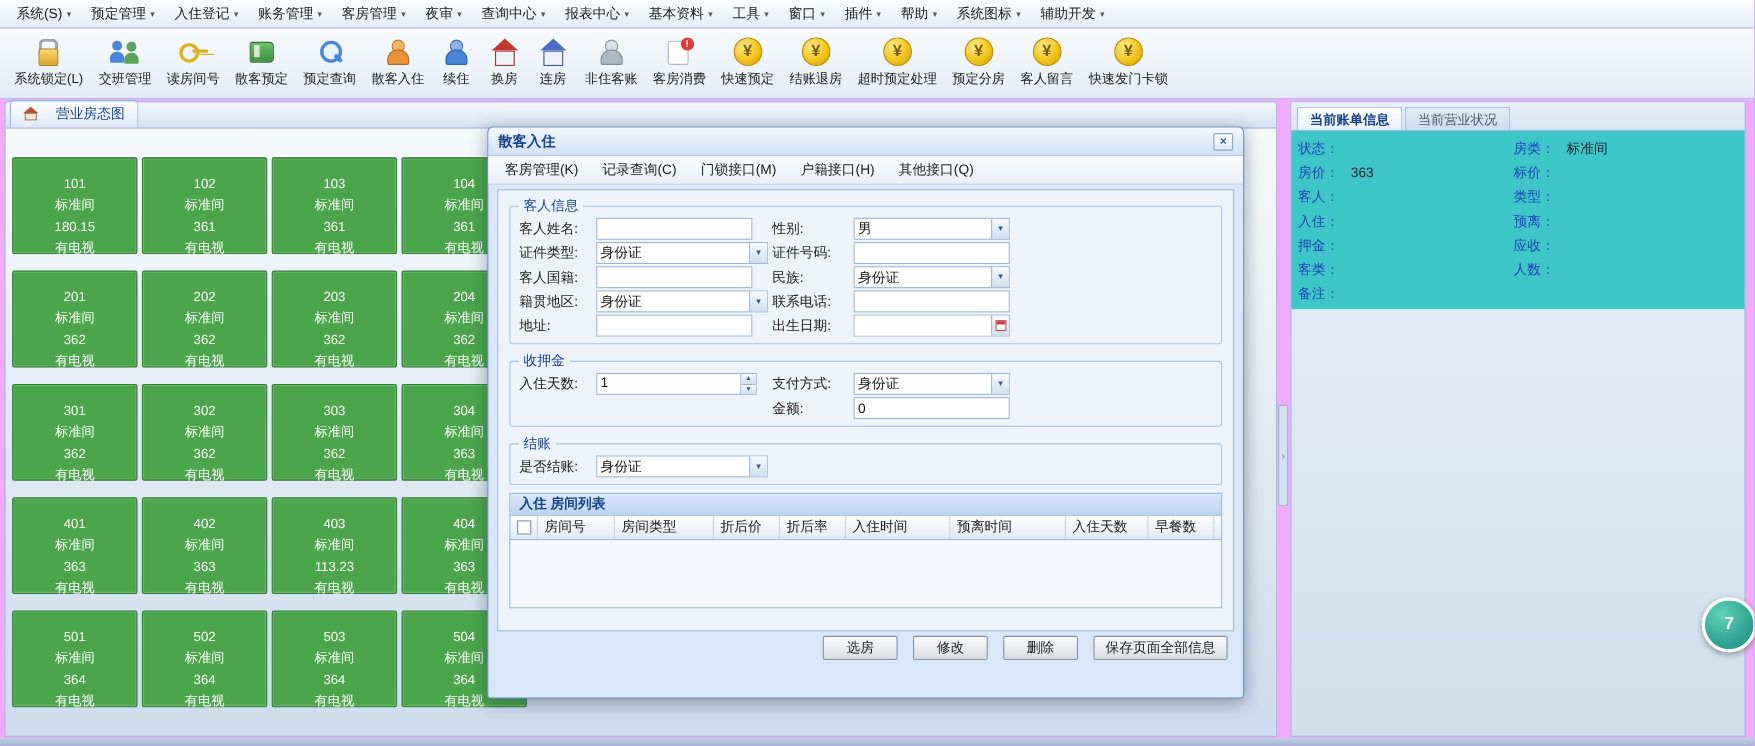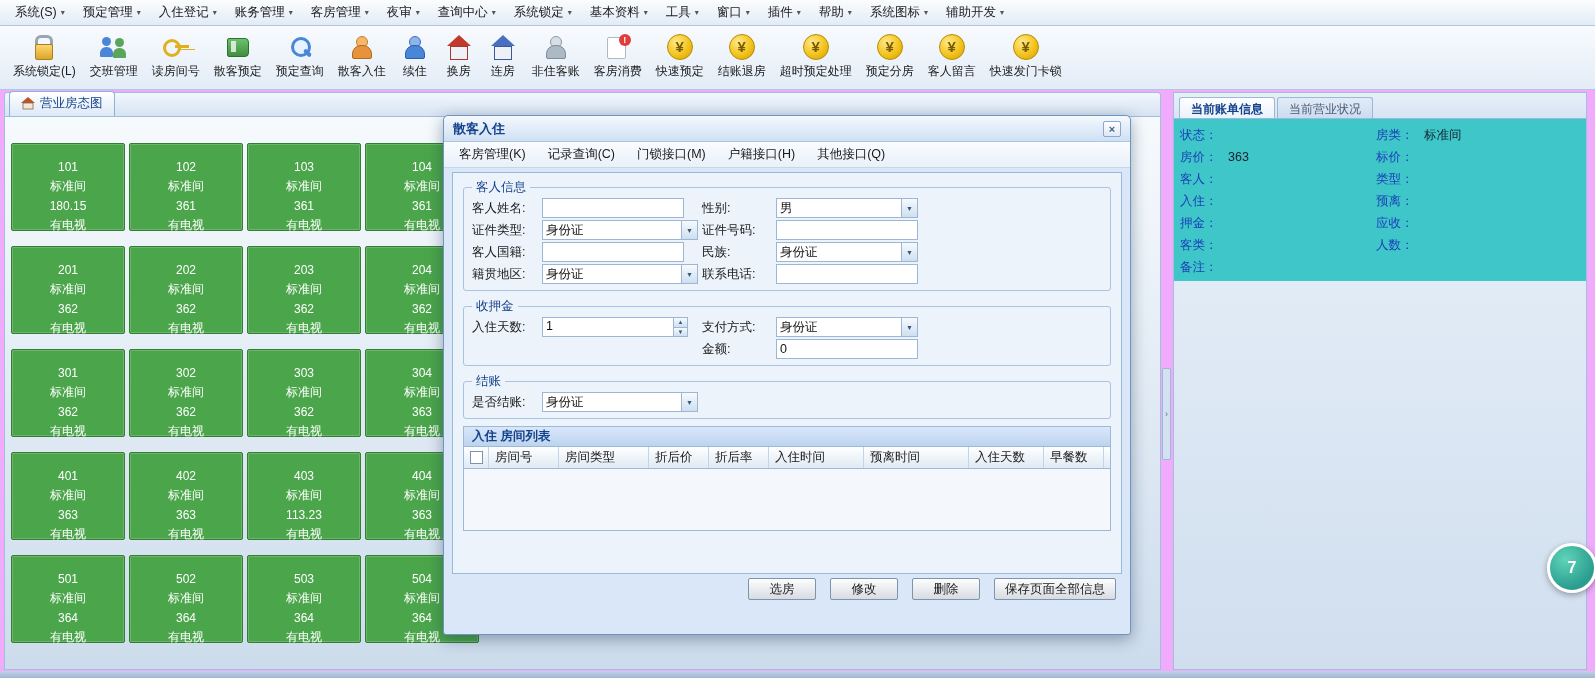--- a/index.html
+++ b/index.html
@@ -62,21 +62,21 @@
     width:16px; height:14px; background:linear-gradient(#ffd76e,#d9a62a); border:1px solid #a8801f; border-radius:2px; }
   .ic-consume::before { content:""; position:absolute; top:4px; left:4px; width:17px; height:20px;
     background:#fff; border:1px solid #b0b8c4; border-radius:2px; }
   .ic-consume::after { content:"!"; position:absolute; top:1px; right:2px; width:12px; height:12px;
     background:#e03c3c; color:#fff; border-radius:50%; font-size:9px; font-weight:bold; text-align:center; line-height:12px; }
 
   
   .room-panel { position:absolute; left:4px; top:92px; width:1157px; height:578px; }
   .panel-tab-bar { height:25px; background:linear-gradient(#f1f7fd,#d6e3f2); border:1px solid #a3bedd;
     border-radius:3px 3px 0 0; display:flex; align-items:flex-end; }
-  .room-tab { display:flex; align-items:center; gap:5px; background:linear-gradient(#ffffff,#dcE9f7);
+  .room-tab { display:flex; align-items:center; gap:16px; background:linear-gradient(#ffffff,#dcE9f7);
     border:1px solid #8fb0d8; border-bottom:none; border-radius:4px 4px 0 0; padding:3px 11px 4px;
     margin:2px 0 0 4px; font-size:12.5px; color:#15428b; }
   .room-body { position:absolute; top:25px; left:0; right:0; bottom:0;
     background:linear-gradient(180deg,#f6fafd,#cddcec); border:1px solid #a3bedd; border-top:none; }
   .room-grid { position:absolute; left:6px; top:26px; display:grid; grid-template-columns:repeat(4,114px);
     grid-auto-rows:88px; gap:15px 4px; }
   .room-card { background:#4ba64b; border:1px solid #357d35; color:#fff; font-size:12px;
     padding:14px 6px; line-height:1.62; border-radius:2px; box-shadow:inset 0 0 0 1px rgba(255,255,255,.18); cursor:pointer;text-align:center; }
 
   
@@ -191,21 +191,21 @@
       </div>
       <div class="menu-item">
         <span>夜审</span>
         <span class="menu-arrow">▾</span>
       </div>
       <div class="menu-item">
         <span>查询中心</span>
         <span class="menu-arrow">▾</span>
       </div>
       <div class="menu-item">
-        <span>系统锁定</span>
+        <span>报表中心</span>
         <span class="menu-arrow">▾</span>
       </div>
       <div class="menu-item">
         <span>基本资料</span>
         <span class="menu-arrow">▾</span>
       </div>
       <div class="menu-item">
         <span>工具</span>
         <span class="menu-arrow">▾</span>
       </div>
@@ -525,20 +525,31 @@
               </div>
             </div>
             <div class="form-row">
               <label class="f-label">籍贯地区:</label>
               <div class="combo combo-wide">
                 <span class="combo-text">身份证</span>
                 <span class="combo-btn">▼</span>
               </div>
               <label class="f-label">联系电话:</label>
               <input type="text" class="txt" style="">
+            </div>
+            <div class="form-row">
+              <label class="f-label">地址:</label>
+              <input type="text" class="txt" style="">
+              <label class="f-label">出生日期:</label>
+              <div class="datefield">
+                <input type="text" class="txt" style="">
+                <span class="date-btn">
+                  <span class="cal-glyph"></span>
+                </span>
+              </div>
             </div>
           </fieldset>
           <fieldset class="fs">
             <legend>收押金</legend>
             <div class="form-row">
               <label class="f-label">入住天数:</label>
               <div class="spinner">
                 <span class="spin-val">1</span>
                 <span class="spin-btns">
                   <span class="spin-up">▲</span>

